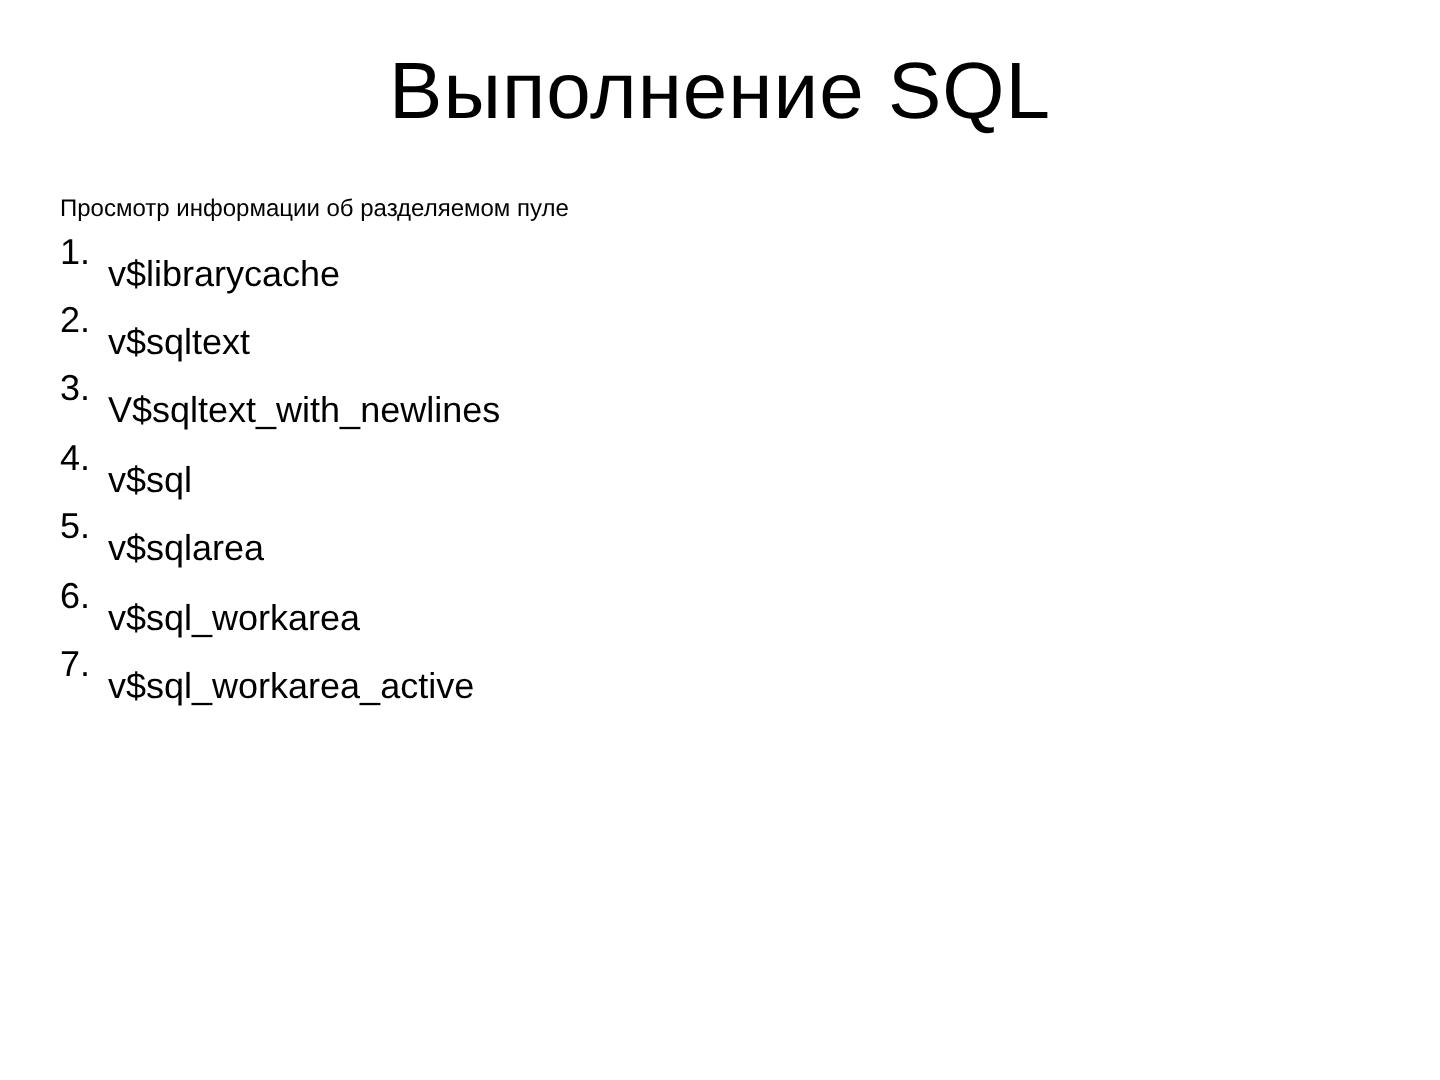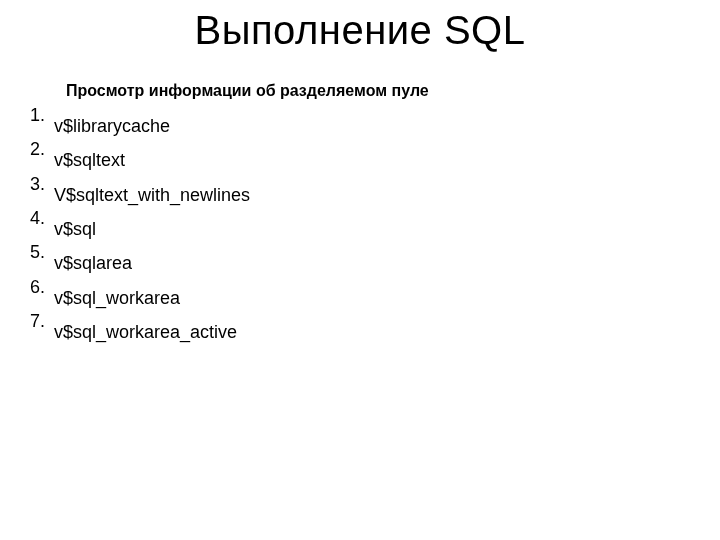--- a/index.html
+++ b/index.html
@@ -11,35 +11,34 @@
       width: 720px;
       height: 540px;
       background: #ffffff;
       font-family: Arial, Helvetica, sans-serif;
       color: #000000;
       overflow: hidden;
     }
     .slide {
       width: 100%;
       height: 100%;
-      padding: 8px 30px;
+      padding: 24px 30px;
     }
     .title {
       font-size: 40px;
       font-weight: 400;
       text-align: center;
       margin-bottom: 28px;
       letter-spacing: 0.5px;
     }
     .intro {
-      font-size: 16px;
-      font-weight: 700;
+      font-size: 12px;
+      font-weight: 400;
       margin-bottom: 2px;
       line-height: 1.3;
-      margin-left: 36px;
     }
     .list {
       list-style: none;
       padding-left: 0;
     }
     .list-item {
       display: flex;
       font-size: 18px;
       line-height: 1.3;
     }

